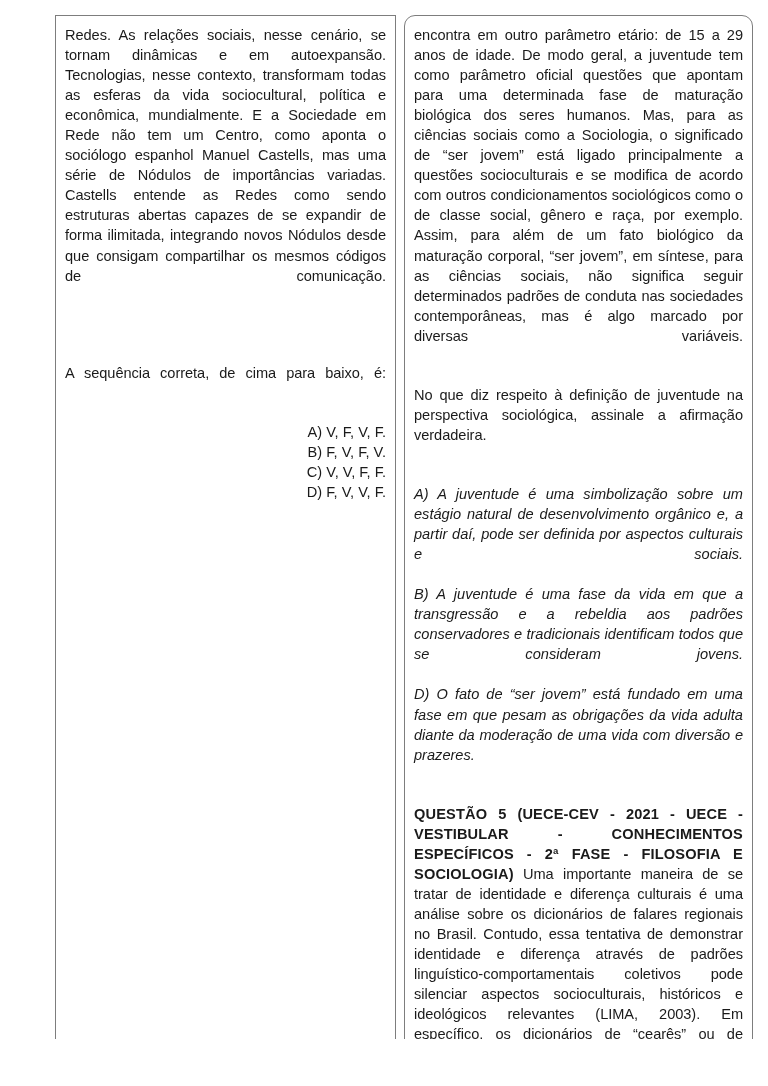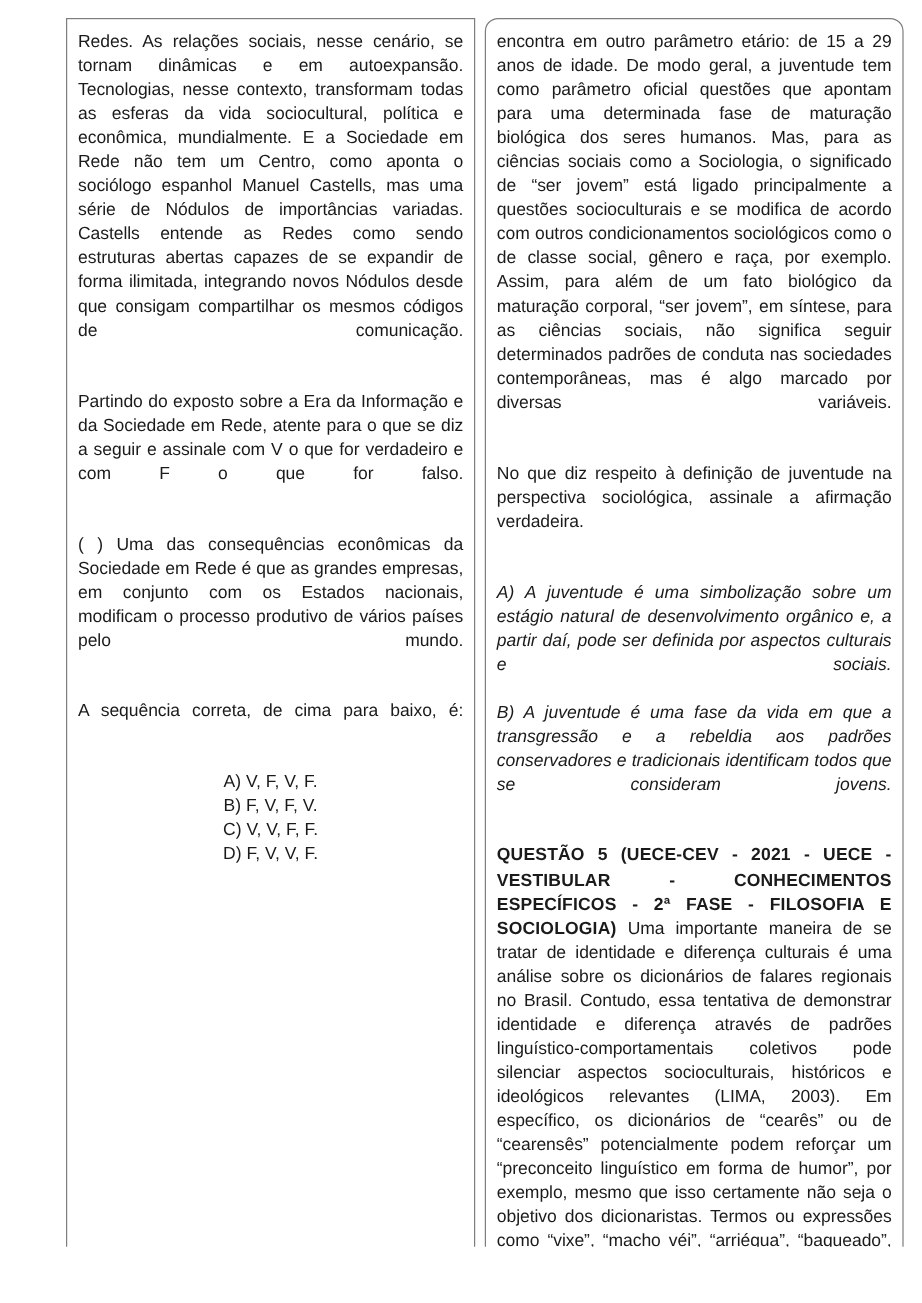--- a/index.html
+++ b/index.html
@@ -61,21 +61,21 @@
   .qhead {
     font-weight: 700;
     letter-spacing: 0.15px;
   }
 
   
   .alts {
     margin: 0;
     font-size: 14.6px;
     line-height: 20.05px;
-    text-align: center;
+    text-align: right;
   }
   .alts div { white-space: nowrap; }
 
   
   .altpara {
     margin: 0;
     text-align: justify;
     font-size: 14.6px;
     line-height: 20.05px;
     font-style: italic;
@@ -87,25 +87,23 @@
 
 <div class="page">
   <div class="columns">
 
     <div class="col col-left">
 
       <p class="para">Redes. As relações sociais, nesse cenário, se tornam dinâmicas e em autoexpansão. Tecnologias, nesse contexto, transformam todas as esferas da vida sociocultural, política e econômica, mundialmente. E a Sociedade em Rede não tem um Centro, como aponta o sociólogo espanhol Manuel Castells, mas uma série de Nódulos de importâncias variadas. Castells entende as Redes como sendo estruturas abertas capazes de se expandir de forma ilimitada, integrando novos Nódulos desde que consigam compartilhar os mesmos códigos de comunicação.</p>
 
       <div class="gap-sm"></div>
 
-      <p class="para">Partindo do exposto sobre a Era da Informação e da Sociedade em Rede, atente para o que se diz a seguir e assinale com V o que for verdadeiro e com F o que for falso.</p>
 
       <div class="gap-sm"></div>
 
-      <p class="para">( ) Uma das consequências econômicas da Sociedade em Rede é que as grandes empresas, em conjunto com os Estados nacionais, modificam o processo produtivo de vários países pelo mundo.</p>
 
       <div class="gap-sm"></div>
 
       <p class="para">A sequência correta, de cima para baixo, é:</p>
 
       <div class="gap-sm"></div>
 
       <div class="alts">
         <div>A) V, F, V, F.</div>
         <div>B) F, V, F, V.</div>
@@ -122,20 +120,21 @@
       <p class="para">encontra em outro parâmetro etário: de 15 a 29 anos de idade. De modo geral, a juventude tem como parâmetro oficial questões que apontam para uma determinada fase de maturação biológica dos seres humanos. Mas, para as ciências sociais como a Sociologia, o significado de “ser jovem” está ligado principalmente a questões socioculturais e se modifica de acordo com outros condicionamentos sociológicos como o de classe social, gênero e raça, por exemplo. Assim, para além de um fato biológico da maturação corporal, “ser jovem”, em síntese, para as ciências sociais, não significa seguir determinados padrões de conduta nas sociedades contemporâneas, mas é algo marcado por diversas variáveis.</p>
 
       <div class="gap-sm"></div>
 
       <p class="para">No que diz respeito à definição de juventude na perspectiva sociológica, assinale a afirmação verdadeira.</p>
 
       <div class="gap-sm"></div>
 
       <p class="altpara">A) A juventude é uma simbolização sobre um estágio natural de desenvolvimento orgânico e, a partir daí, pode ser definida por aspectos culturais e sociais.</p>
       <p class="altpara">B) A juventude é uma fase da vida em que a transgressão e a rebeldia aos padrões conservadores e tradicionais identificam todos que se consideram jovens.</p>
+      <p class="altpara">D) O fato de “ser jovem” está fundado em uma fase em que pesam as obrigações da vida adulta diante da moderação de uma vida com diversão e prazeres.</p>
 
       <div class="gap-sm"></div>
 
       <p class="para"><span class="qhead">QUESTÃO 5 (UECE-CEV - 2021 - UECE - VESTIBULAR - CONHECIMENTOS ESPECÍFICOS - 2ª FASE - FILOSOFIA E SOCIOLOGIA)</span><span> Uma importante maneira de se tratar de identidade e diferença culturais é uma análise sobre os dicionários de falares regionais no Brasil. Contudo, essa tentativa de demonstrar identidade e diferença através de padrões linguístico-comportamentais coletivos pode silenciar aspectos socioculturais, históricos e ideológicos relevantes (LIMA, 2003). Em específico, os dicionários de “cearês” ou de “cearensês” potencialmente podem reforçar um “preconceito linguístico em forma de humor”, por exemplo, mesmo que isso certamente não seja o objetivo dos dicionaristas. Termos ou expressões como “vixe”, “macho véi”, “arriégua”, “baqueado”,</span></p>
 
     </div>
 
   </div>
 </div>
 

